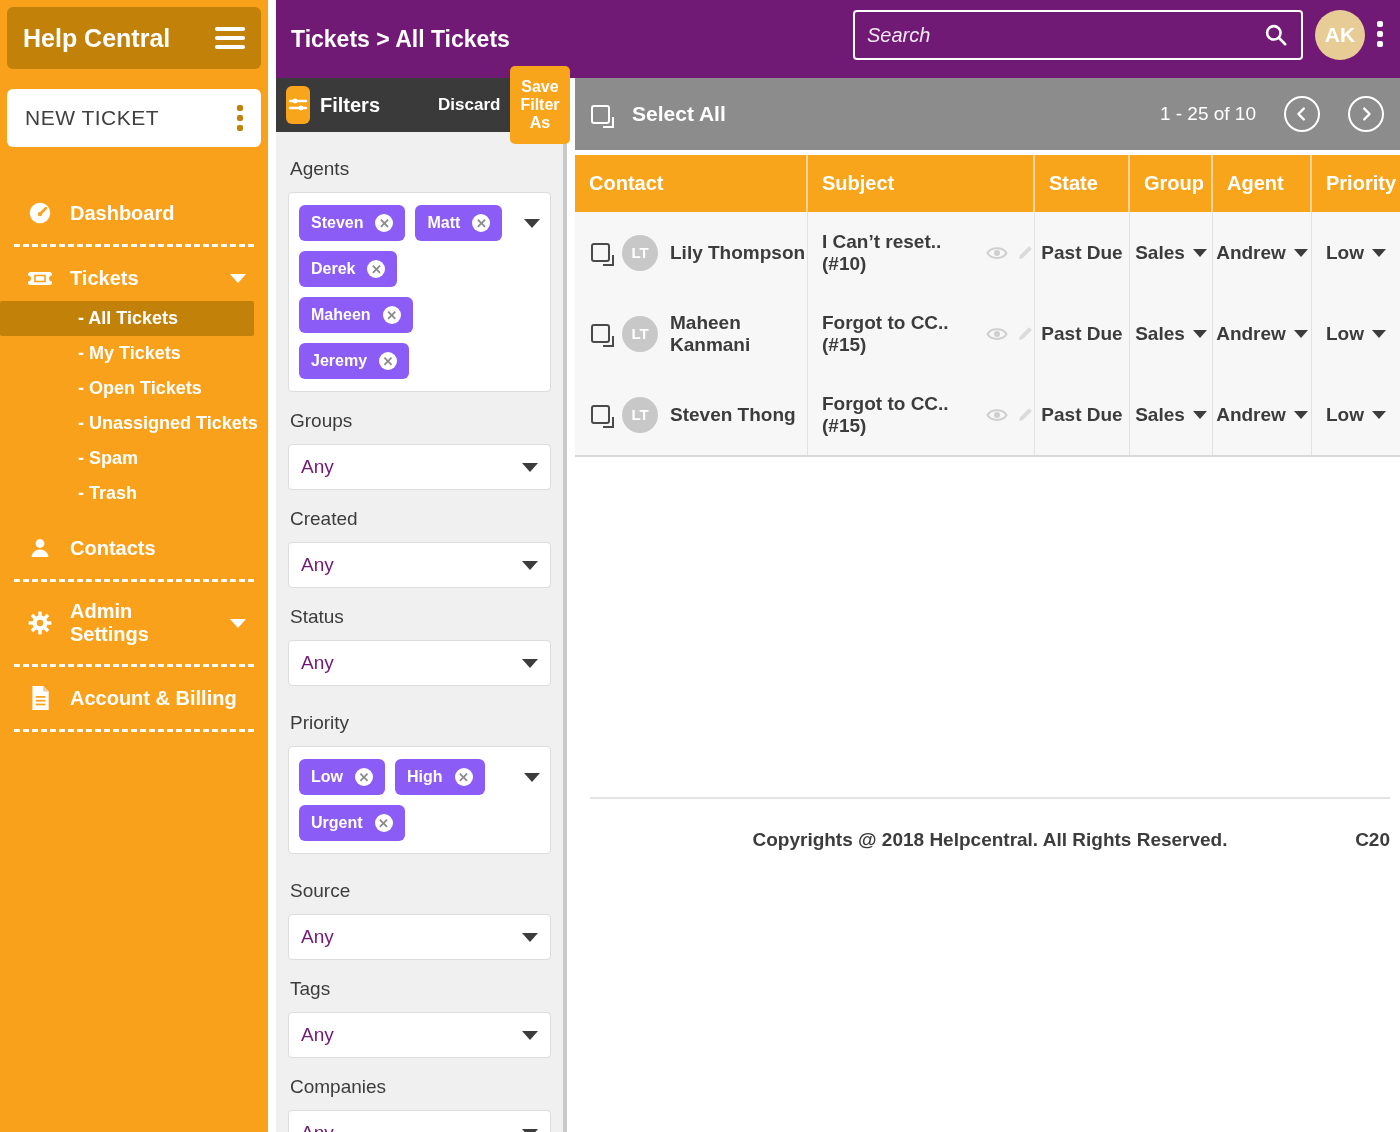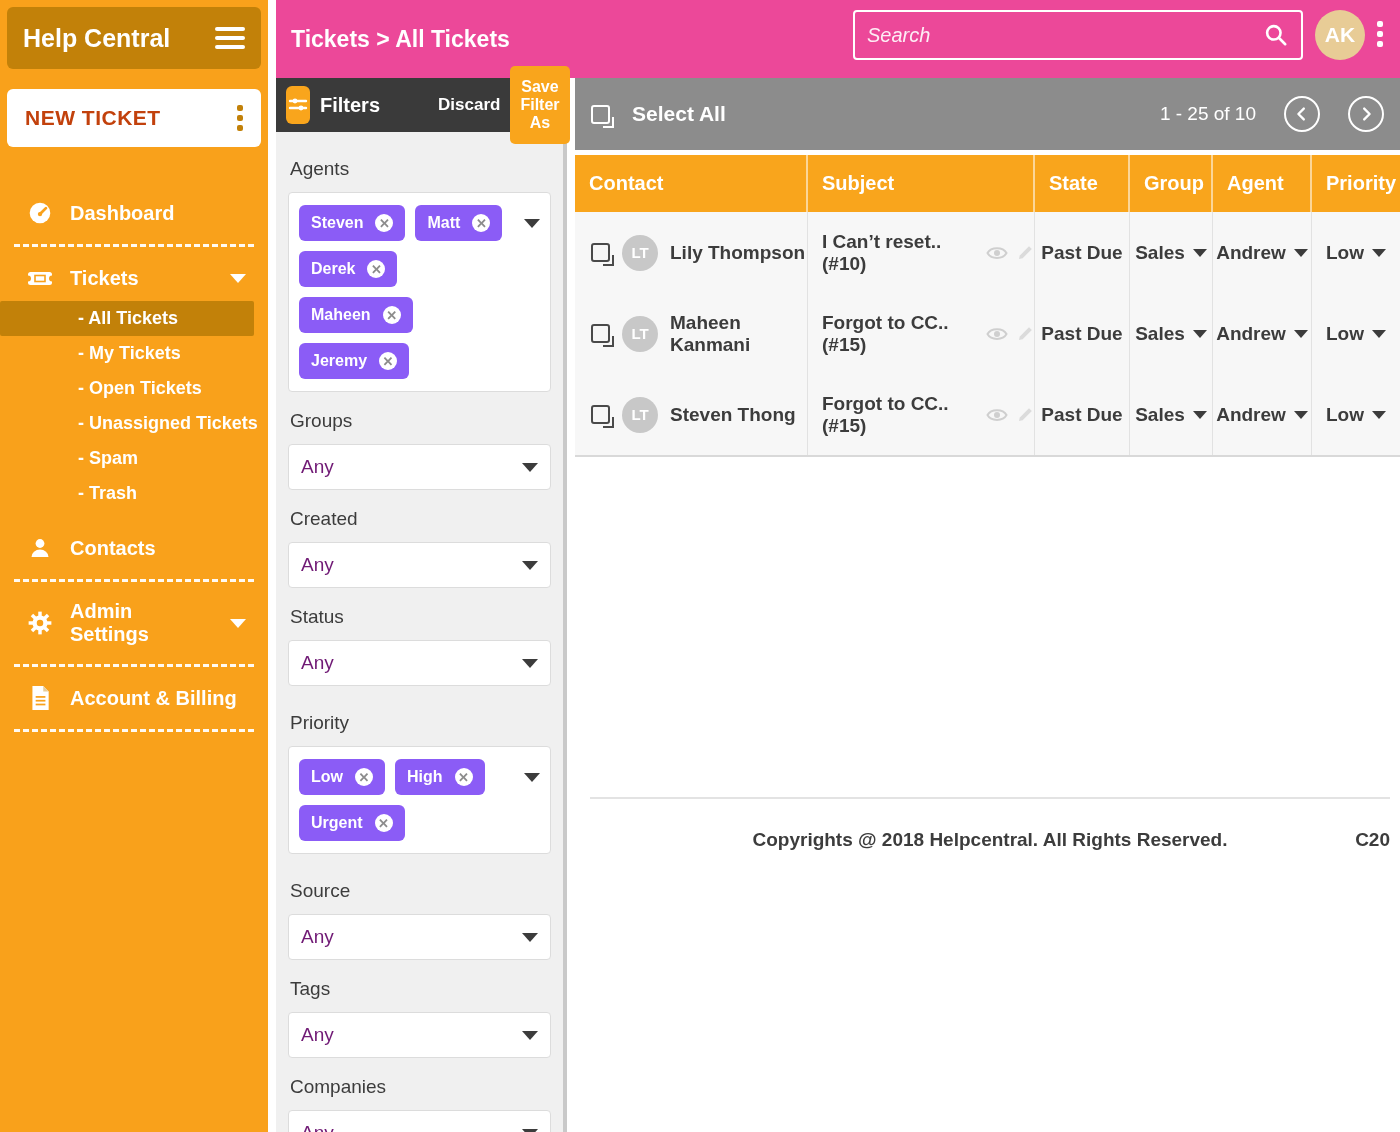--- a/index.html
+++ b/index.html
@@ -7,36 +7,36 @@
 
   
   .sidebar { position:absolute; left:0; top:0; width:268px; height:1132px; background:#F9A11B; }
   .brand { position:absolute; left:7px; top:7px; width:254px; height:62px; background:#C28109; border-radius:6px;
            display:flex; align-items:center; justify-content:space-between; padding:0 16px; }
   .brand-title { color:#fff; font-size:25px; font-weight:bold; }
   .hamburger { width:30px; display:flex; flex-direction:column; gap:5px; cursor:pointer; }
   .hamburger span { height:4px; background:#fff; border-radius:2px; }
   .new-ticket { position:absolute; left:7px; top:89px; width:254px; height:58px; background:#fff; border-radius:6px;
                 display:flex; align-items:center; justify-content:space-between; padding:0 18px; cursor:pointer; }
-  .new-ticket-label { color:#c2410c; font-size:21px; font-weight:bold; letter-spacing:0.5px; }
+  .new-ticket-label { color:#404040; font-size:21px; font-weight:normal; letter-spacing:0.5px; }
   .kebab { display:flex; flex-direction:column; gap:4px; }
   .kebab i { width:6px; height:6px; border-radius:2px; background:#C28109; display:block; }
   .kebab.white i { background:#fff; }
 
   .nav { position:absolute; left:0; top:190px; width:268px; color:#fff; }
   .nav-item { display:flex; align-items:center; gap:16px; padding:10px 14px 10px 26px; font-size:20px; font-weight:bold; cursor:pointer; position:relative; }
   .nav-item .nav-caret { margin-left:auto; margin-right:8px; }
   .nav-icon { width:28px; height:26px; flex:0 0 28px; display:flex; align-items:center; justify-content:center; }
   .dashed-sep { border-top:3px dashed rgba(255,255,255,0.95); margin:8px 14px; }
   .sub-item { padding:7px 10px 7px 78px; font-size:18px; font-weight:bold; color:#fff; cursor:pointer; }
   .sub-item.active { background:#C28109; margin-right:14px; border-radius:2px; }
   .caret-down { width:0; height:0; border-left:8px solid transparent; border-right:8px solid transparent; border-top:9px solid #fff; }
 
   
-  .topbar { position:absolute; left:276px; top:0; width:1124px; height:78px; background:#ec4899; display:flex; align-items:center; }
+  .topbar { position:absolute; left:276px; top:0; width:1124px; height:78px; background:#701a75; display:flex; align-items:center; }
   .breadcrumb { color:#fff; font-size:23px; font-weight:bold; margin-left:15px; }
   .search-wrap { position:absolute; left:577px; top:10px; width:450px; height:50px; border:2px solid #fff; border-radius:4px;
                  display:flex; align-items:center; padding:0 12px; }
   .search-input { flex:1; background:transparent; border:none; outline:none; color:#fff; font-size:20px; font-family:"Liberation Sans",sans-serif;font-style:italic; }
   .search-input::placeholder { color:rgba(255,255,255,0.9); }
   .avatar { position:absolute; left:1039px; top:10px; width:50px; height:50px; border-radius:50%; background:#E8CC96;
             color:#fff; font-size:21px; font-weight:bold; display:flex; align-items:center; justify-content:center; cursor:pointer; }
   .topbar-kebab { position:absolute; left:1101px; top:21px; cursor:pointer; }
 
   

